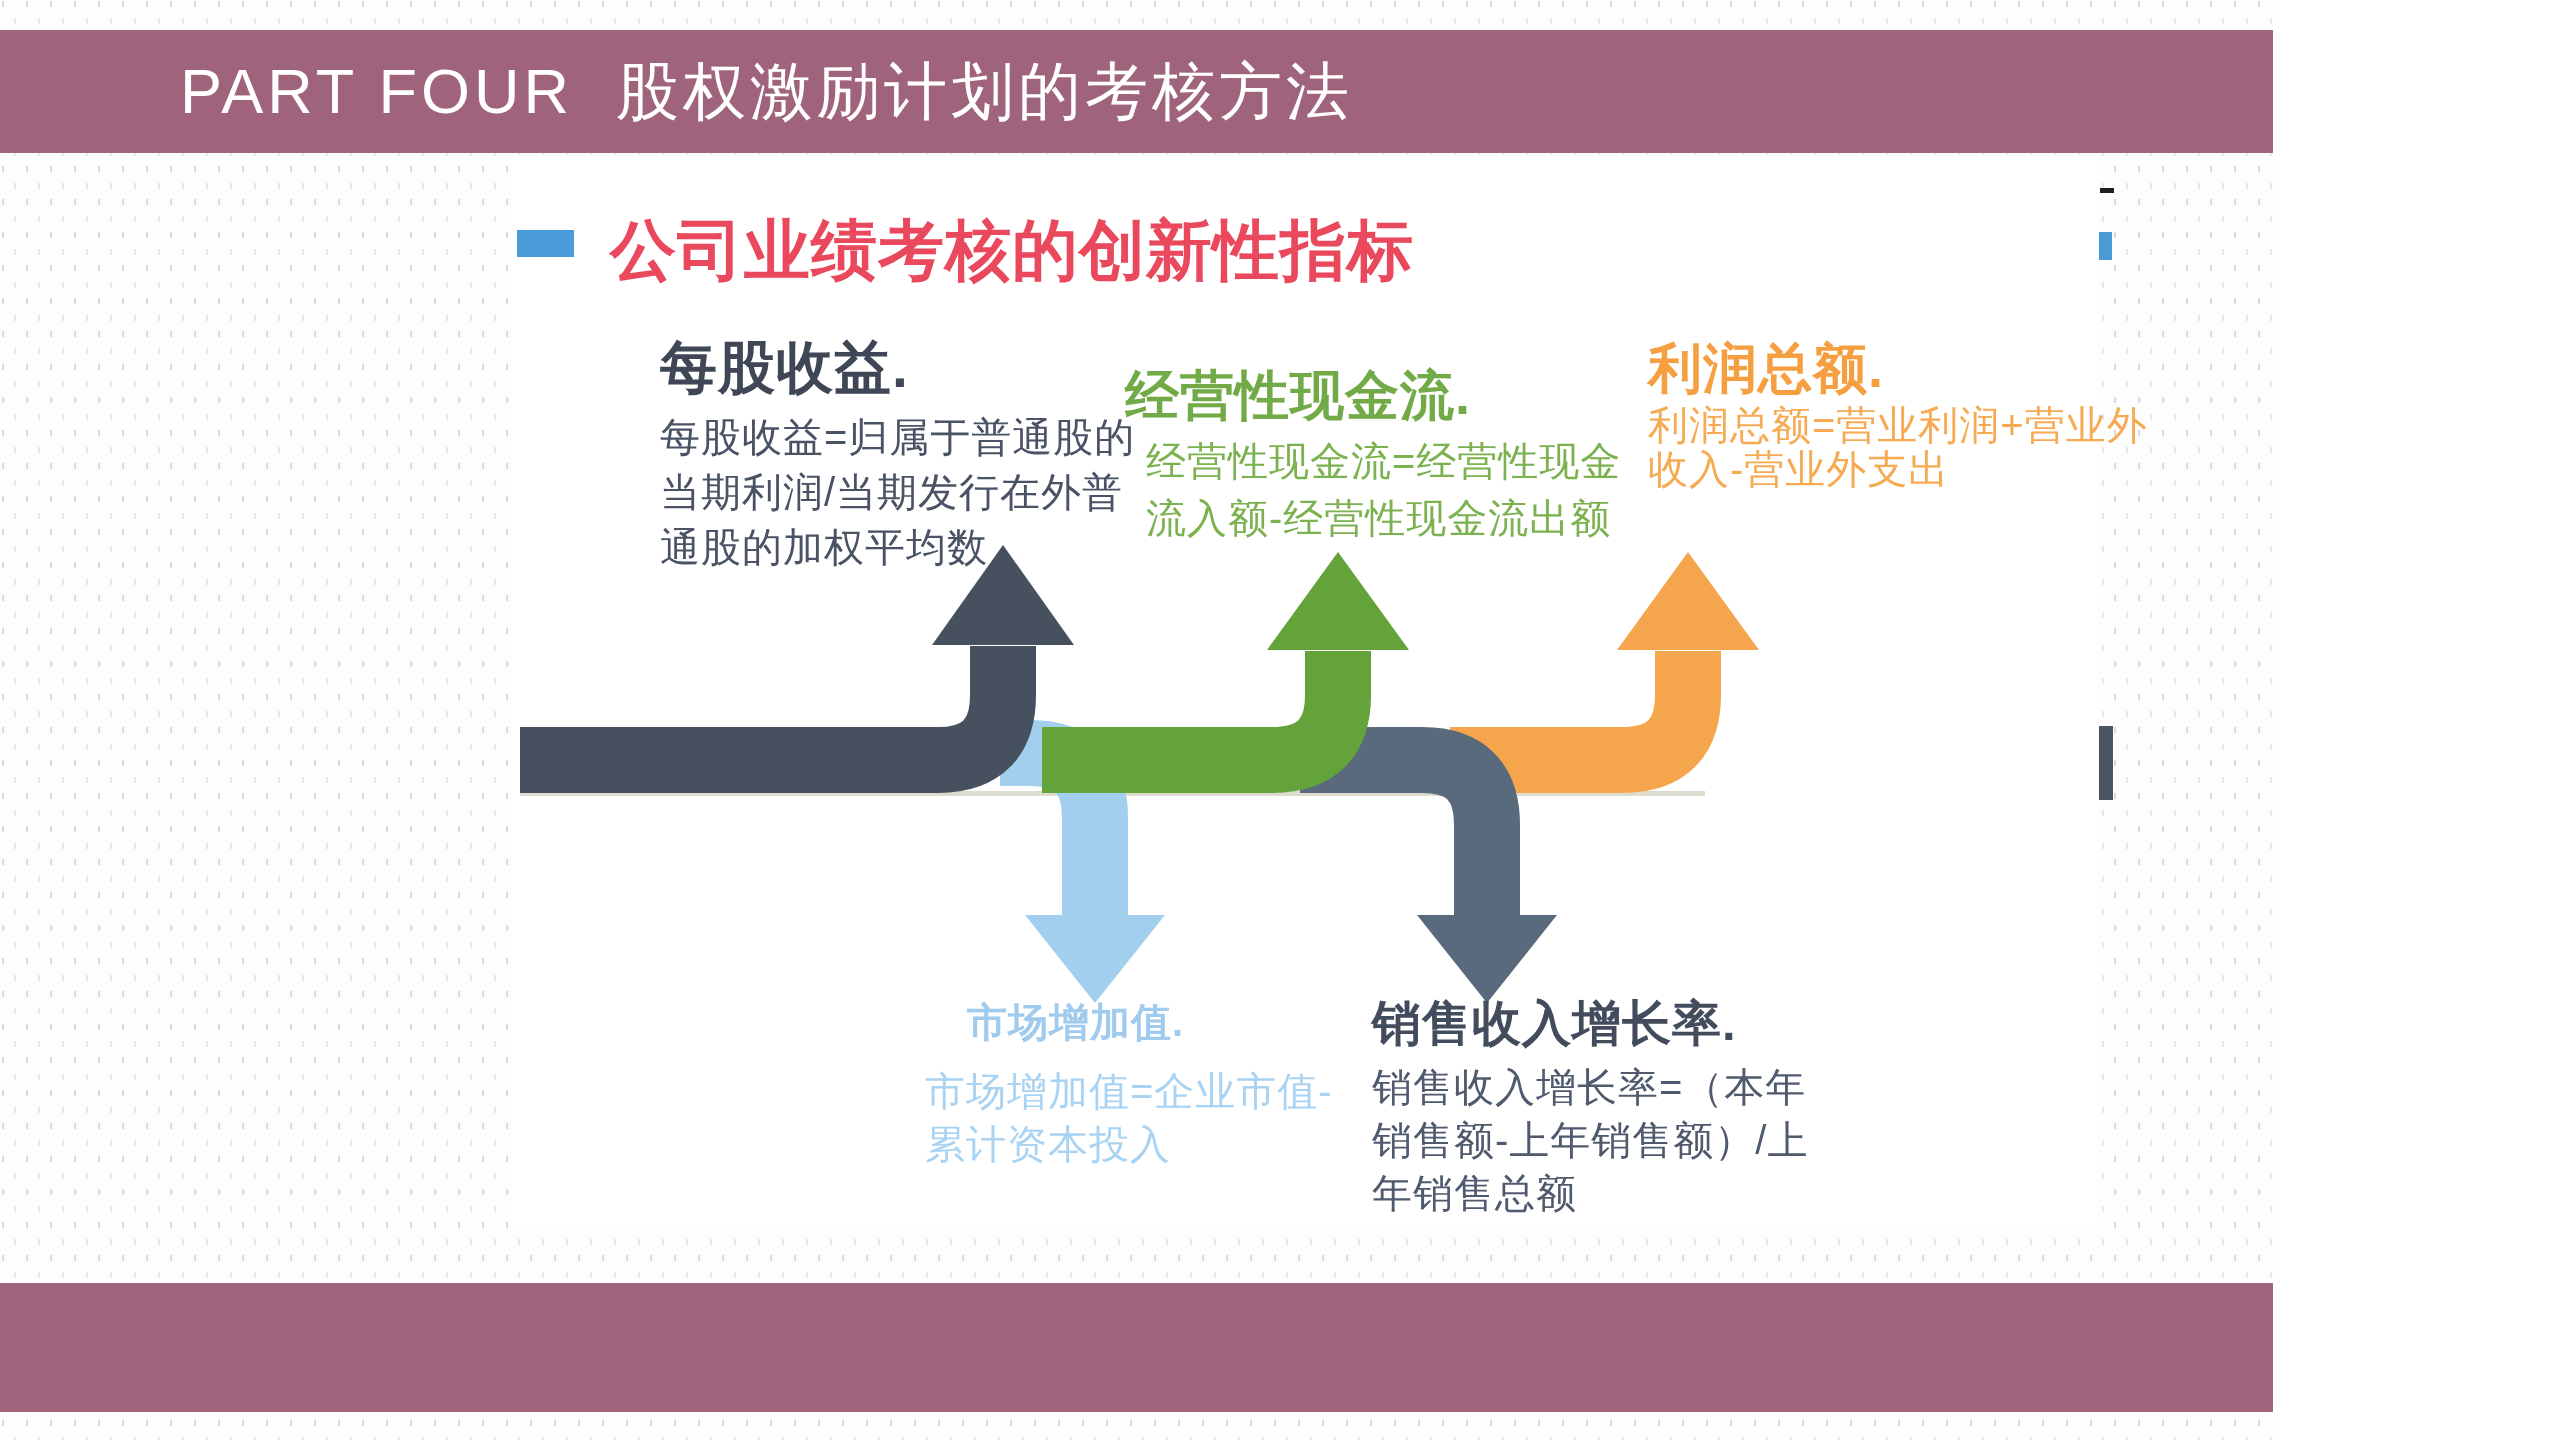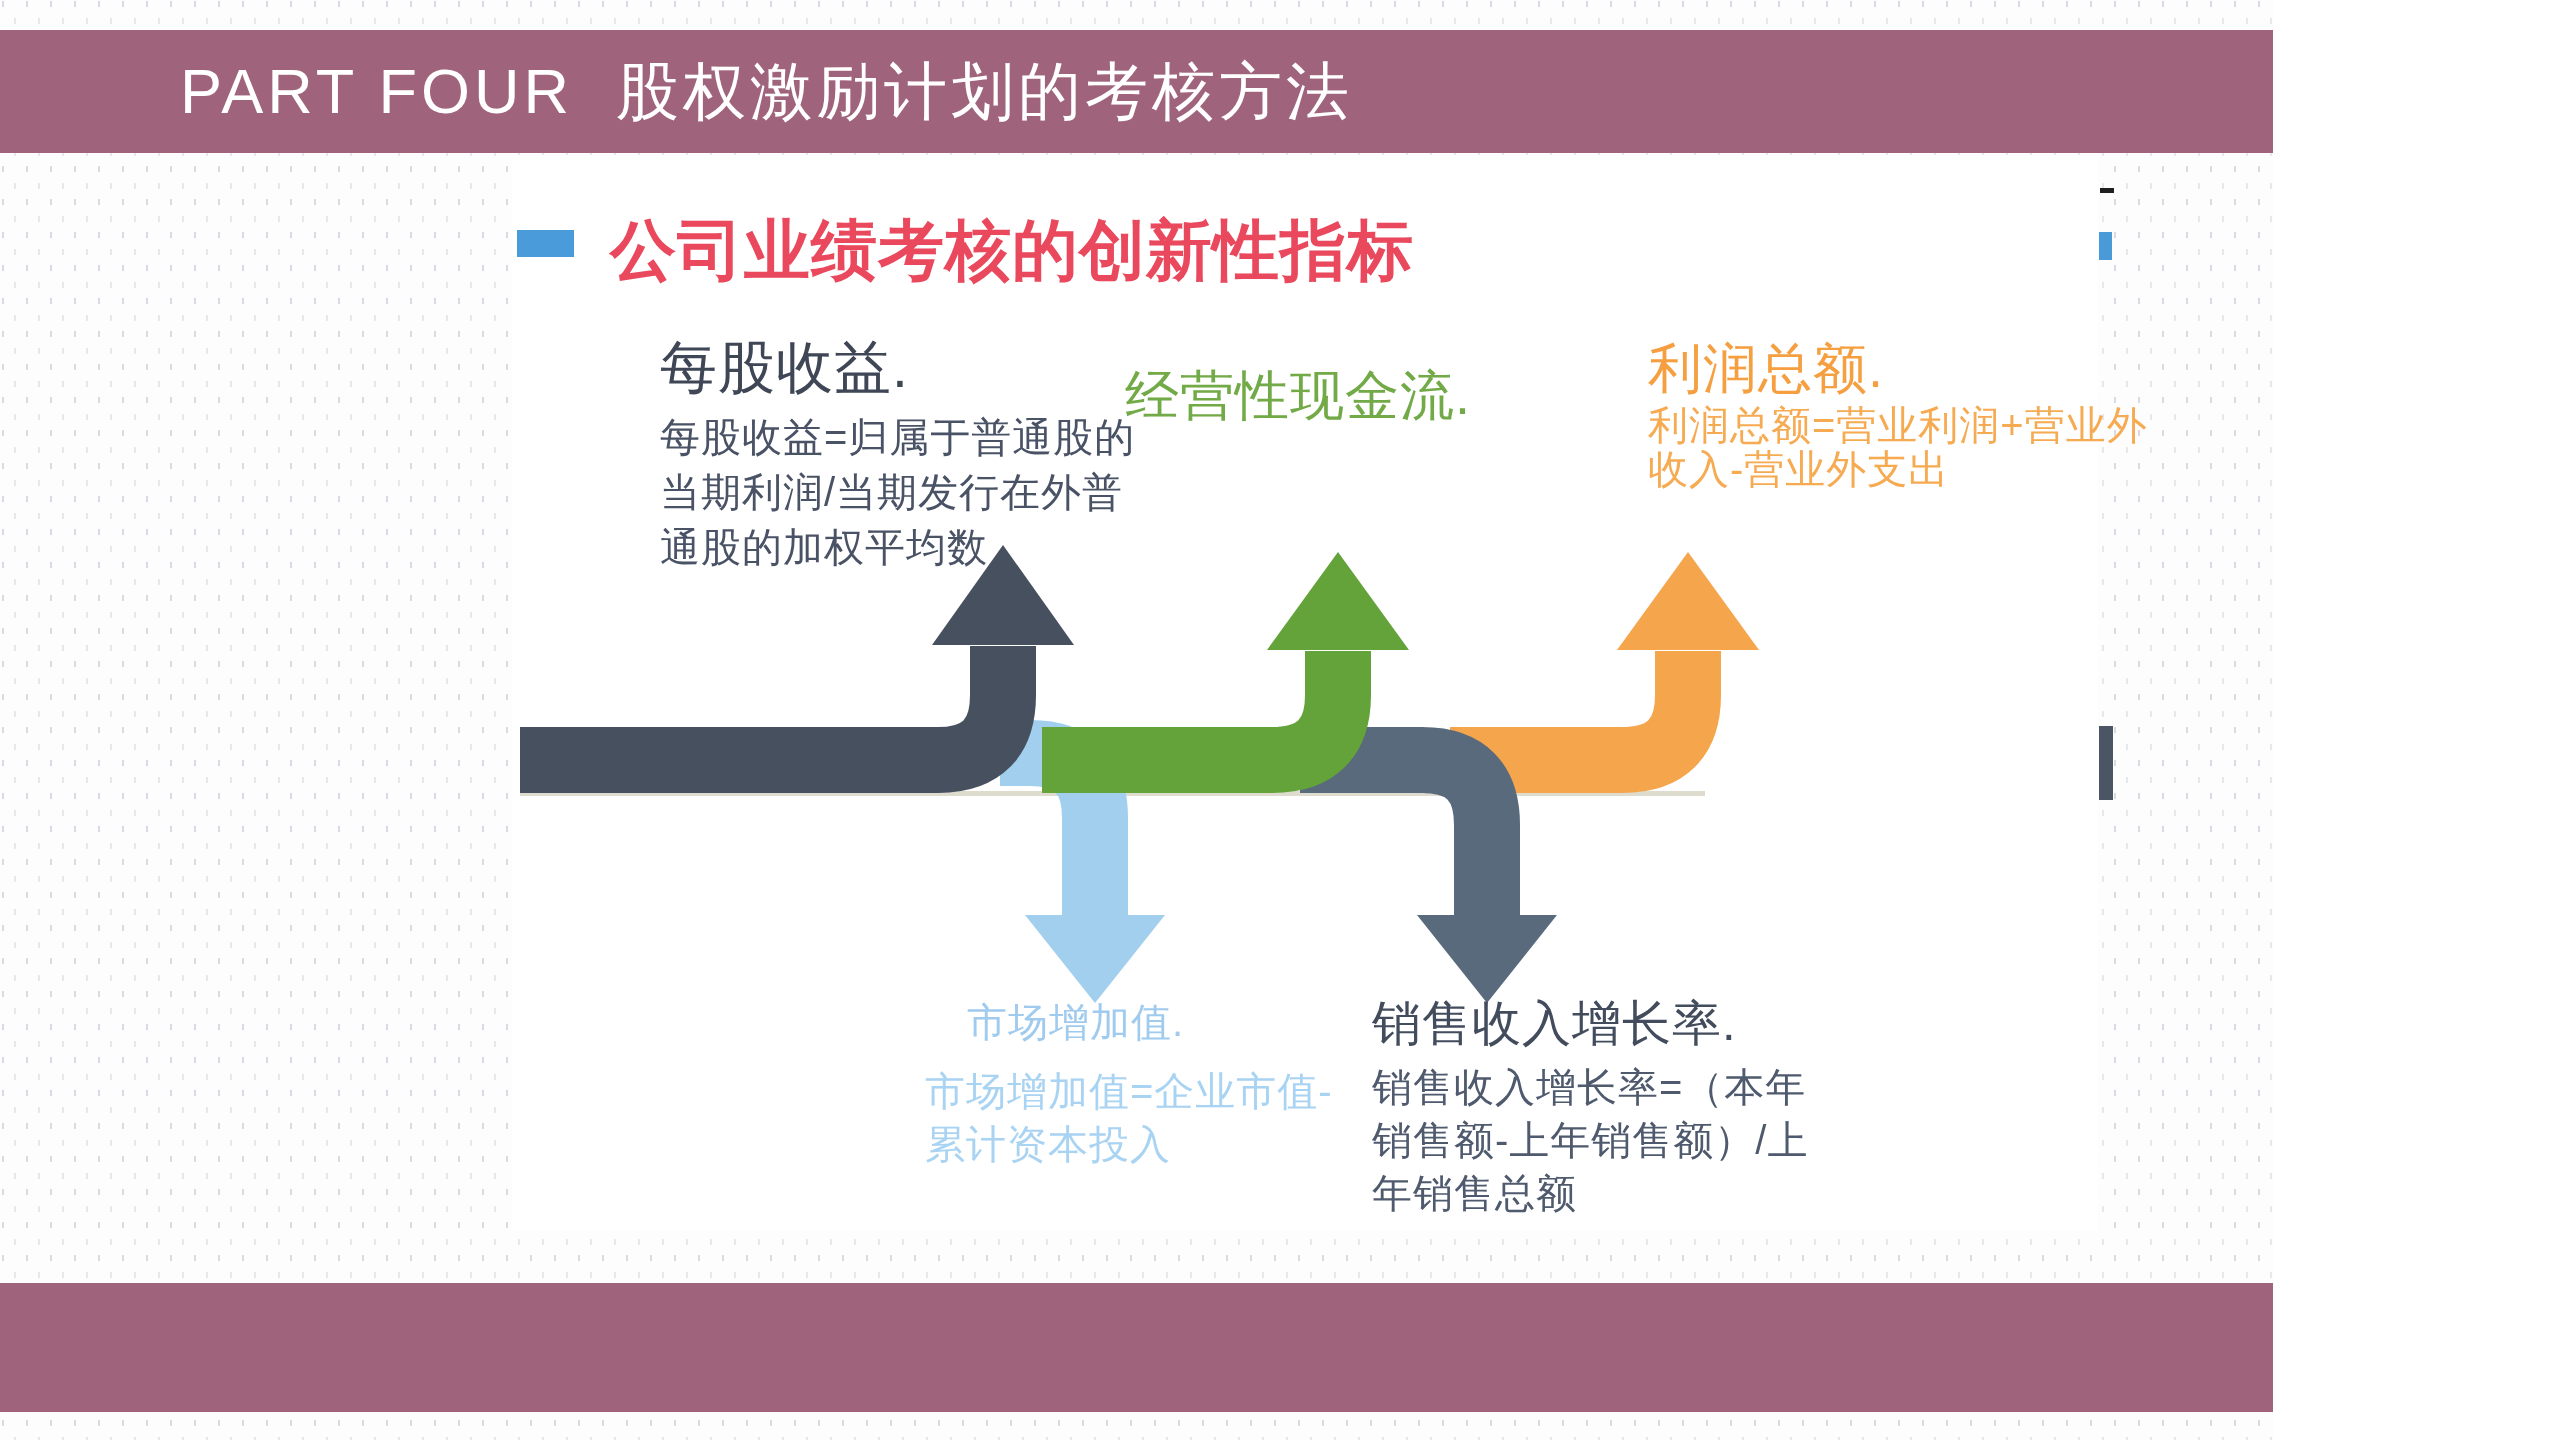--- a/index.html
+++ b/index.html
@@ -16,21 +16,21 @@
   .band{position:absolute;left:0;width:2560px;background:#9f647b;}
   .band-top{top:30px;height:123px;}
   .band-bottom{top:1283px;height:129px;}
   .slide-title{
     position:absolute;left:180px;top:30px;height:123px;display:flex;align-items:center;
     color:#ffffff;font-size:63px;font-weight:400;letter-spacing:4px;white-space:pre;
   }
   .panel{position:absolute;left:512px;top:155px;width:1586px;height:1075px;background:#ffffff;}
   .kicker-bullet{position:absolute;left:517px;top:230px;width:57px;height:27px;background:#4a9bd9;}
   .kicker{position:absolute;left:610px;top:206px;font-size:66px;font-weight:700;color:#e9485d;letter-spacing:1px;}
-  .sec-h{position:absolute;font-weight:400;letter-spacing:1px;white-space:pre;}
+  .sec-h{position:absolute;font-weight:700;letter-spacing:1px;white-space:pre;}
   .sec-b{position:absolute;font-size:40px;white-space:pre-line;letter-spacing:1px;}
   .h-eps{left:660px;top:330px;font-size:57px;color:#3f4756;}
   .b-eps{left:660px;top:410px;line-height:55px;color:#4a5365;}
   .h-ocf{left:1125px;top:360px;font-size:54px;color:#72aa47;}
   .b-ocf{left:1146px;top:433px;line-height:57px;color:#7cb14f;}
   .h-profit{left:1648px;top:333px;font-size:54px;color:#f59f41;}
   .b-profit{left:1648px;top:403px;line-height:44px;color:#f6ab52;}
   .h-mva{left:967px;top:995px;font-size:40px;color:#a0cbee;}
   .b-mva{left:925px;top:1065px;line-height:53px;color:#a9d3f2;}
   .h-sales{left:1372px;top:991px;font-size:49px;color:#434c5c;}
@@ -75,20 +75,22 @@
     <path d="M520 760 L938 760 Q1003 760 1003 695 L1003 646" fill="none" stroke-width="66" stroke="#46505f"></path>
     <polygon points="932,645 1074,645 1003,545" fill="#46505f"></polygon>
   </svg>
 
   <div class="sec-h h-eps">每股收益.</div>
   <div class="sec-b b-eps">每股收益=归属于普通股的
 当期利润/当期发行在外普
 通股的加权平均数</div>
 
   <div class="sec-h h-ocf">经营性现金流.</div>
+  <div class="sec-b b-ocf">经营性现金流=经营性现金
+流入额-经营性现金流出额</div>
 
   <div class="sec-h h-profit">利润总额.</div>
   <div class="sec-b b-profit">利润总额=营业利润+营业外
 收入-营业外支出</div>
 
   <div class="sec-h h-mva">市场增加值.</div>
   <div class="sec-b b-mva">市场增加值=企业市值-
 累计资本投入</div>
 
   <div class="sec-h h-sales">销售收入增长率.</div>

